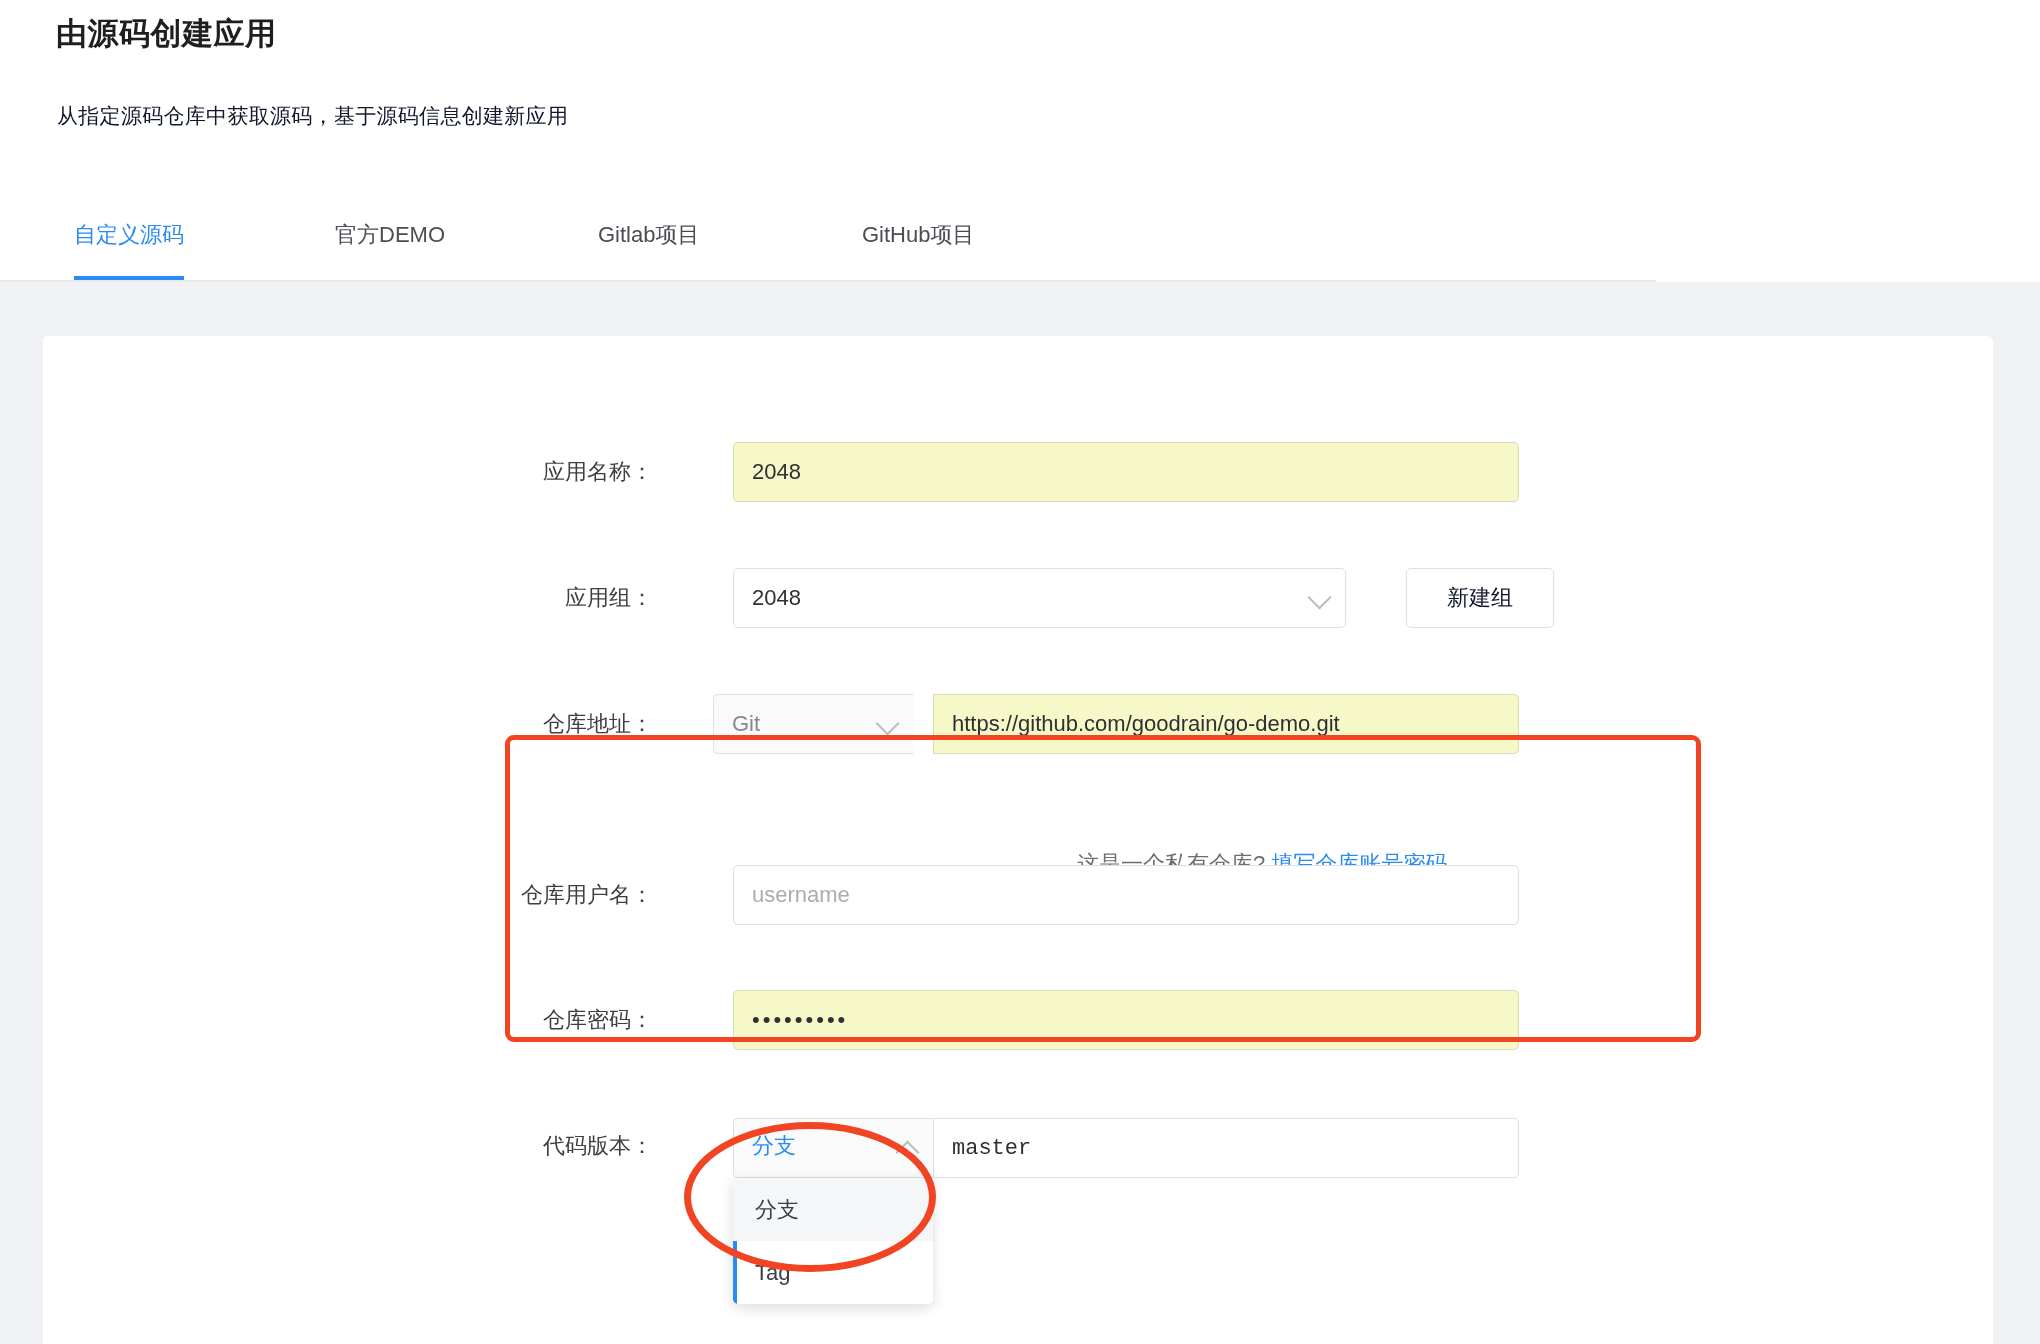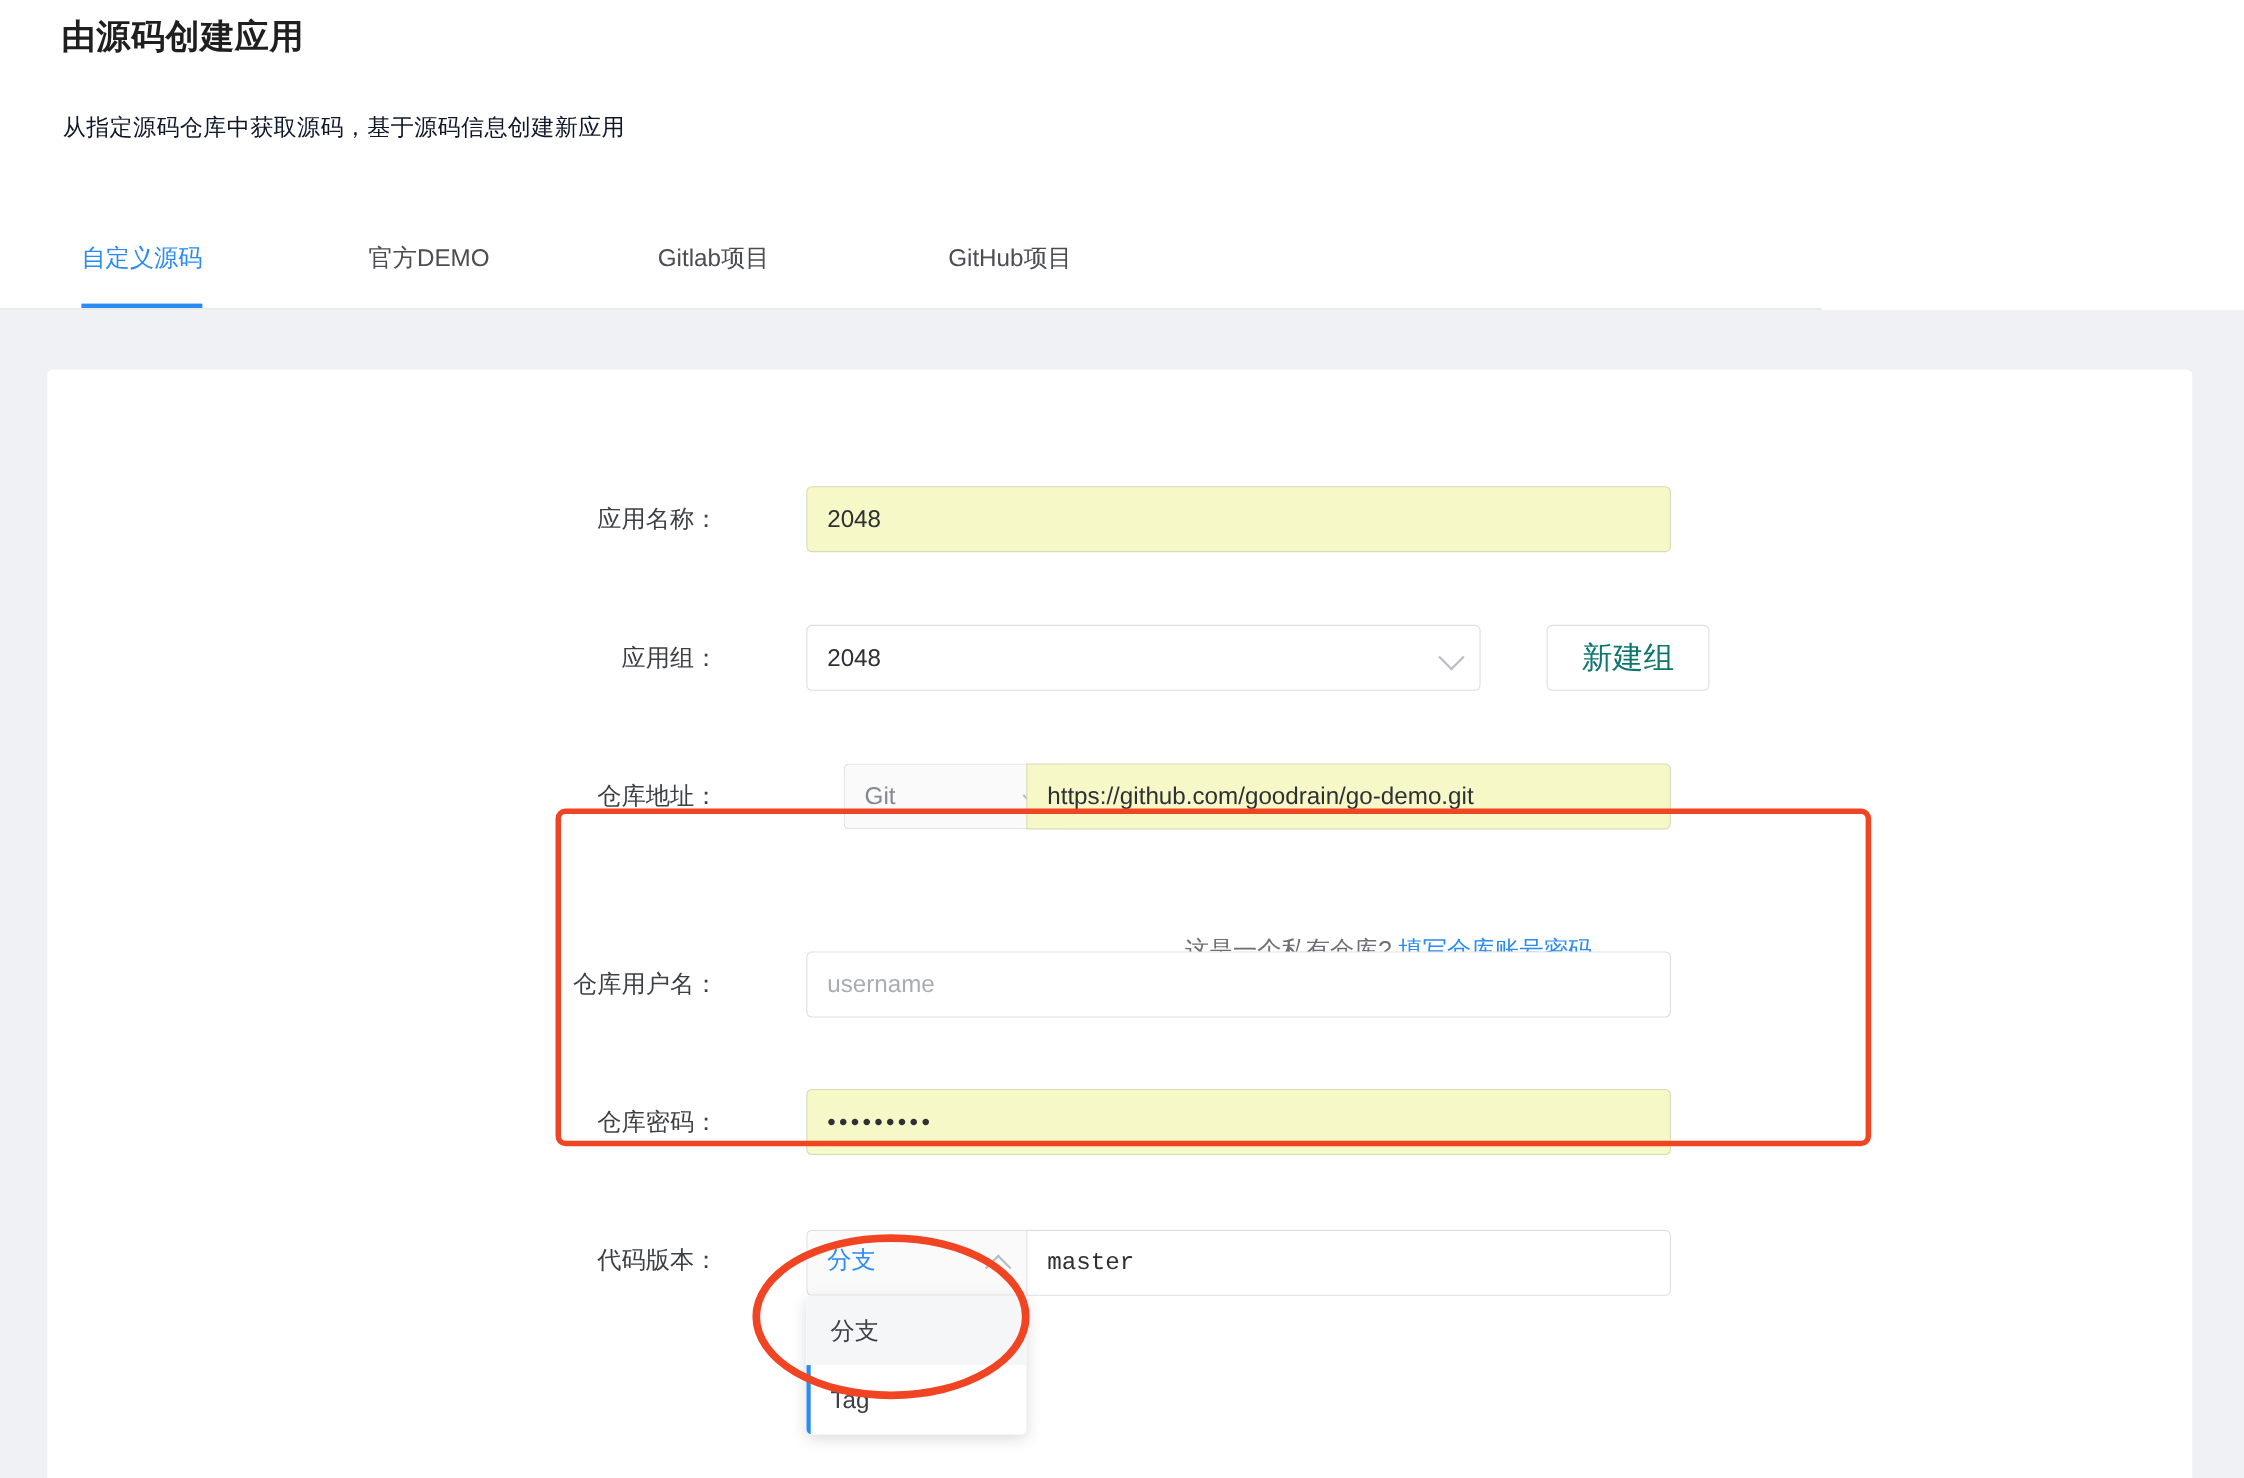--- a/index.html
+++ b/index.html
@@ -192,22 +192,22 @@
   }
   .prefix-sel.open .sel-value { color: #2a8bf2; }
 
   .btn-outline {
     position: absolute;
     box-sizing: border-box;
     height: 60px;
     border: 1px solid #dcdfe3;
     border-radius: 5px;
     background: #ffffff;
-    font-size: 28px;
-    color: #0f766e;
+    font-size: 22px;
+    color: #0f172a;
     font-family: inherit;
     cursor: pointer;
     line-height: 56px;
     padding: 0 30px;
     text-align: center;
   }
 
   .hint-line {
     position: absolute;
     font-size: 22px;
@@ -292,21 +292,21 @@
       <div class="field-label" style="left:490px; width:120px;">应用组：</div>
       <div class="select-box" style="left:690px; width:613px;">
         <span class="sel-value">2048</span>
         <span class="chev"></span>
       </div>
       <button class="btn-outline" style="left:1363px; width:148px;">新建组</button>
     </div>
 
     <div class="form-row" style="top:358px; width:1950px;">
       <div class="field-label" style="left:470px; width:140px;">仓库地址：</div>
-      <div class="prefix-sel" style="left:724px;">
+      <div class="prefix-sel" style="left:670px;">
         <span class="sel-value">Git</span>
         <span class="chev"></span>
       </div>
       <input class="txt-input autofill" style="left: 890px; width: 586px; border-radius: 0px 5px 5px 0px;" type="text" value="https://github.com/goodrain/go-demo.git">
     </div>
 
     <div class="hint-line" style="left:1034px; top:513px;">
       <span class="hint-q">这是一个私有仓库?</span>
       <span class="hint-link">填写仓库账号密码</span>
     </div>

